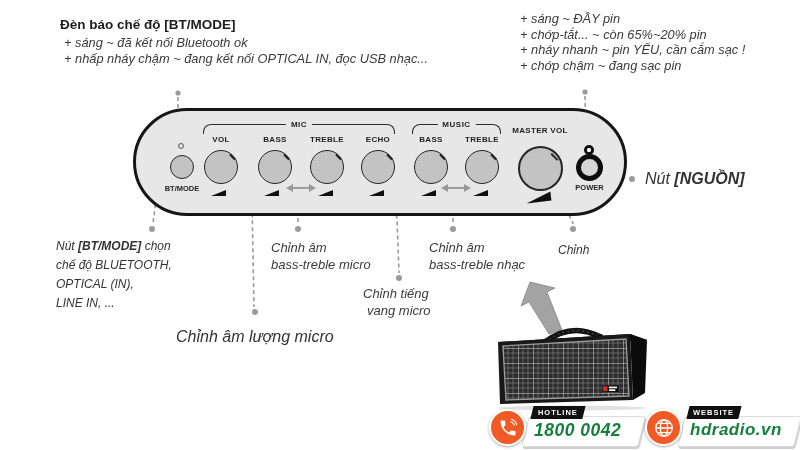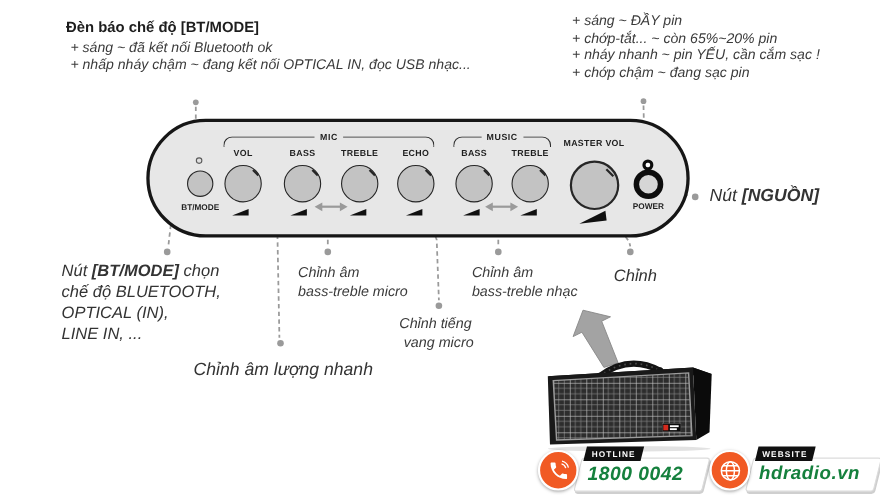--- a/index.html
+++ b/index.html
@@ -3,21 +3,21 @@
 <meta charset="utf-8">
 <style>
   html,body{margin:0;padding:0;background:#fff;}
   .canvas{position:relative;width:800px;height:450px;background:#ffffff;overflow:hidden;
           font-family:"Liberation Sans", sans-serif;color:#333;}
   .abs{position:absolute;}
 
   
   .ann-title{font-weight:bold;font-style:normal;font-size:13.5px;color:#1d1d1d;line-height:17px;}
   .ann-line{font-style:italic;font-size:12.8px;color:#3a3a3a;line-height:15.6px;white-space:nowrap;}
-  .big-note{font-style:italic;font-size:15px;color:#333;line-height:19px;white-space:nowrap;}
+  .big-note{font-style:italic;font-size:12px;color:#333;line-height:19px;white-space:nowrap;}
   .mid-note{font-style:italic;font-size:13px;color:#3a3a3a;line-height:16.5px;white-space:nowrap;}
   .huge-note{font-style:italic;font-size:16px;color:#333;white-space:nowrap;}
   b{font-weight:bold;}
 
   
   .panel{position:absolute;left:133px;top:108px;width:494px;height:108px;box-sizing:border-box;
          background:#e7e7e7;border:3px solid #161616;border-radius:54px;}
   .knob{position:absolute;width:34px;height:34px;box-sizing:border-box;border-radius:50%;
         background:#c3c3c3;border:1.8px solid #262626;}
   .knob::after{content:"";position:absolute;right:1px;top:5px;width:7px;height:1.8px;
@@ -161,21 +161,21 @@
     <span>Nút </span><b>[NGUỒN]</b>
   </div>
 
   <div class="abs big-note" style="left:56px;top:237px;">
     <div><span>Nút </span><b>[BT/MODE]</b><span> chọn</span></div>
     <div>chế độ BLUETOOTH,</div>
     <div>OPTICAL (IN),</div>
     <div>LINE IN, ...</div>
   </div>
 
-  <div class="abs huge-note" style="left:176px;top:328px;">Chỉnh âm lượng nhanh</div>
+  <div class="abs huge-note" style="left:176px;top:328px;">Chỉnh âm lượng micro</div>
 
   <div class="abs mid-note" style="left:271px;top:240px;">
     <div>Chỉnh âm</div>
     <div>bass-treble micro</div>
   </div>
 
   <div class="abs mid-note" style="left:363px;top:286px;">
     <div>Chỉnh tiếng</div>
     <div style="margin-left:4px;">vang micro</div>
   </div>

